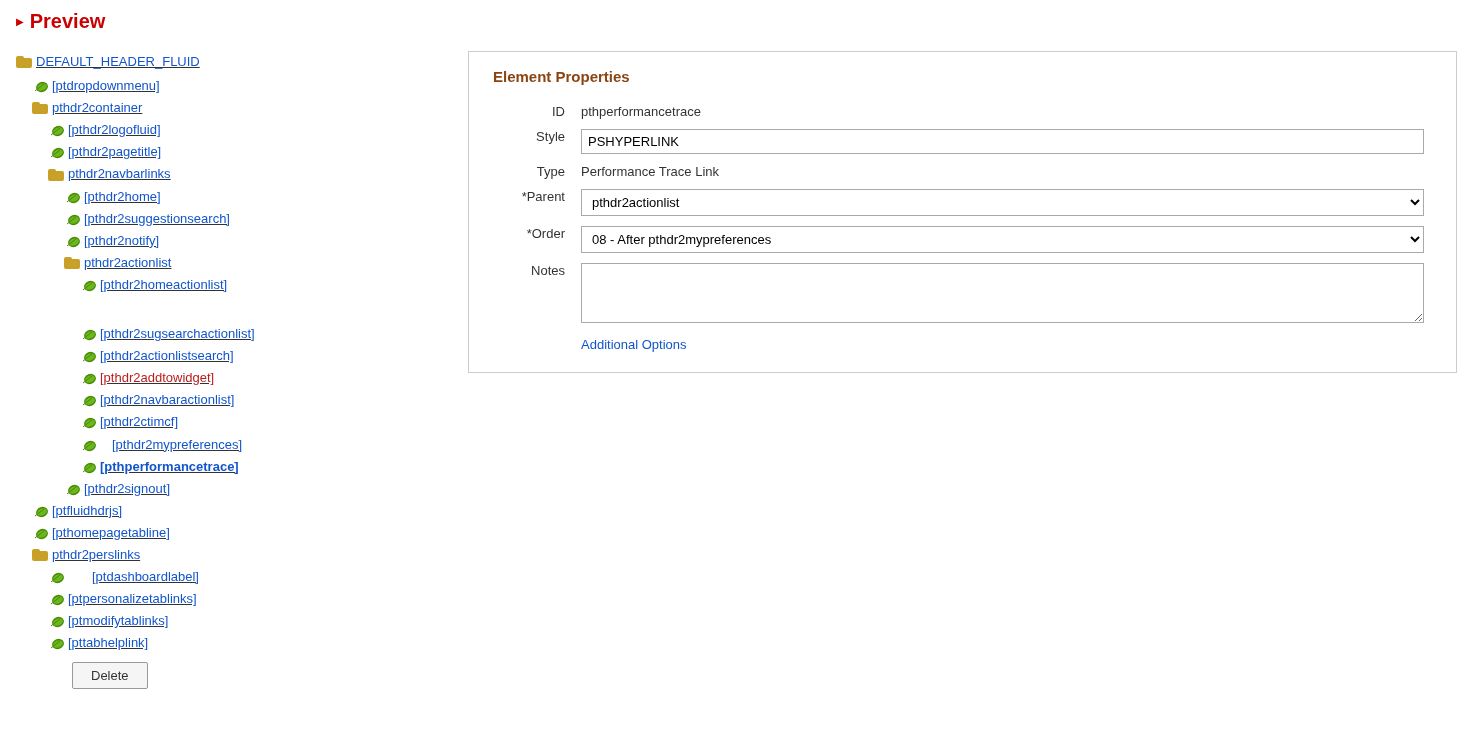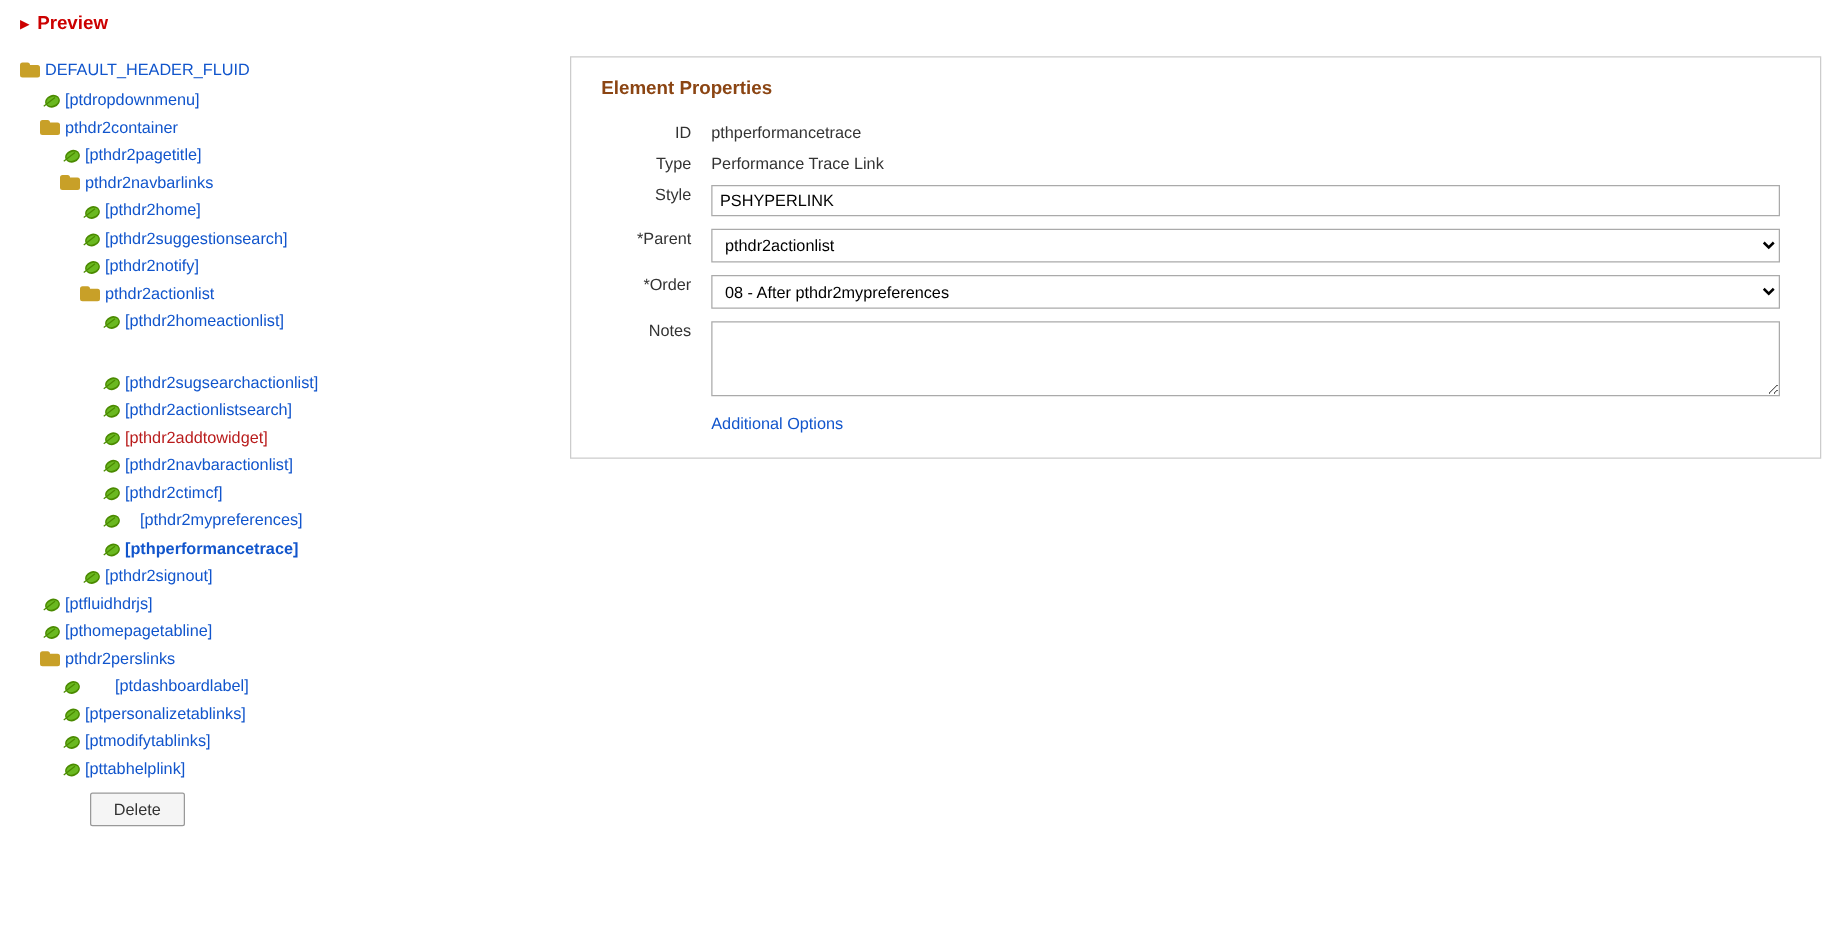--- a/index.html
+++ b/index.html
@@ -26,21 +26,21 @@
       margin-bottom: 18px;
       cursor: pointer;
     }
     .preview-arrow {
       color: #c00;
       font-size: 10px;
     }
     .preview-title {
       color: #c00;
       font-weight: bold;
-      font-size: 15px;
+      font-size: 20px;
     }
 
     
     .main-content {
       display: flex;
       flex-direction: row;
       gap: 0;
       align-items: flex-start;
     }
 
@@ -48,20 +48,21 @@
     .tree-panel {
       width: 420px;
       flex-shrink: 0;
     }
 
     .tree-node {
       display: flex;
       align-items: center;
       line-height: 1.7;
       white-space: nowrap;
+      text-decoration: underline;
     }
 
     .tree-node-link {
       color: #15c;
       text-decoration: none;
       cursor: pointer;
     }
     .tree-node-link.bold {
       font-weight: bold;
     }
@@ -124,21 +125,21 @@
       cursor: pointer;
       border-radius: 2px;
       color: #333;
     }
 
     
     .properties-panel {
       flex: 1;
       border: 1px solid #ccc;
       padding: 16px 24px 20px 24px;
-      margin-left: 20px;
+      margin-left: 32px;
     }
 
     .properties-title {
       color: #8b4513;
       font-weight: bold;
       font-size: 15px;
       margin-bottom: 14px;
     }
 
     .prop-table {
@@ -240,20 +241,28 @@
           <div class="tree-node" style="padding-left: 16px;">
             <span class="icon-folder"></span>
             <a class="tree-node-link" style="color: rgb(17, 85, 204);">pthdr2container</a>
           </div>
           <div class="tree-node" style="padding-left: 32px;">
             <span class="icon-leaf"><svg viewBox="0 0 16 14" xmlns="http://www.w3.org/2000/svg">
       <ellipse cx="10" cy="7" rx="6" ry="5" fill="#4a8a00" transform="rotate(-20 10 7)"></ellipse>
       <ellipse cx="10" cy="7" rx="5" ry="3.5" fill="#6ab820" transform="rotate(-20 10 7)"></ellipse>
       <line x1="3" y1="11" x2="12" y2="4" stroke="#4a8a00" stroke-width="1"></line>
     </svg></span>
+            <a class="tree-node-link" style="color: rgb(17, 85, 204);">[pthdr2logofluid]</a>
+          </div>
+          <div class="tree-node" style="padding-left: 32px;">
+            <span class="icon-leaf"><svg viewBox="0 0 16 14" xmlns="http://www.w3.org/2000/svg">
+      <ellipse cx="10" cy="7" rx="6" ry="5" fill="#4a8a00" transform="rotate(-20 10 7)"></ellipse>
+      <ellipse cx="10" cy="7" rx="5" ry="3.5" fill="#6ab820" transform="rotate(-20 10 7)"></ellipse>
+      <line x1="3" y1="11" x2="12" y2="4" stroke="#4a8a00" stroke-width="1"></line>
+    </svg></span>
             <a class="tree-node-link" style="color: rgb(17, 85, 204);">[pthdr2pagetitle]</a>
           </div>
           <div class="tree-node" style="padding-left: 32px;">
             <span class="icon-folder"></span>
             <a class="tree-node-link" style="color: rgb(17, 85, 204);">pthdr2navbarlinks</a>
           </div>
           <div class="tree-node" style="padding-left: 48px;">
             <span class="icon-leaf"><svg viewBox="0 0 16 14" xmlns="http://www.w3.org/2000/svg">
       <ellipse cx="10" cy="7" rx="6" ry="5" fill="#4a8a00" transform="rotate(-20 10 7)"></ellipse>
       <ellipse cx="10" cy="7" rx="5" ry="3.5" fill="#6ab820" transform="rotate(-20 10 7)"></ellipse>
@@ -414,30 +423,30 @@
     </div>
 
     <div class="properties-panel">
       <div class="properties-title">Element Properties</div>
 
       <table class="prop-table">
         <tbody>
           <tr>
             <td class="prop-label">ID</td>
             <td class="prop-value">pthperformancetrace</td>
-          </tr>
-          <tr>
-            <td class="prop-label">Type</td>
-            <td class="prop-value">Performance Trace Link</td>
           </tr>
           <tr>
             <td class="prop-label">Style</td>
             <td class="prop-value">
               <input type="text" class="prop-input" value="PSHYPERLINK" style="">
             </td>
+          </tr>
+          <tr>
+            <td class="prop-label">Type</td>
+            <td class="prop-value">Performance Trace Link</td>
           </tr>
           <tr>
             <td class="prop-label">*Parent</td>
             <td class="prop-value">
               <select class="prop-select">
                 <option>pthdr2actionlist</option>
               </select>
             </td>
           </tr>
           <tr>

